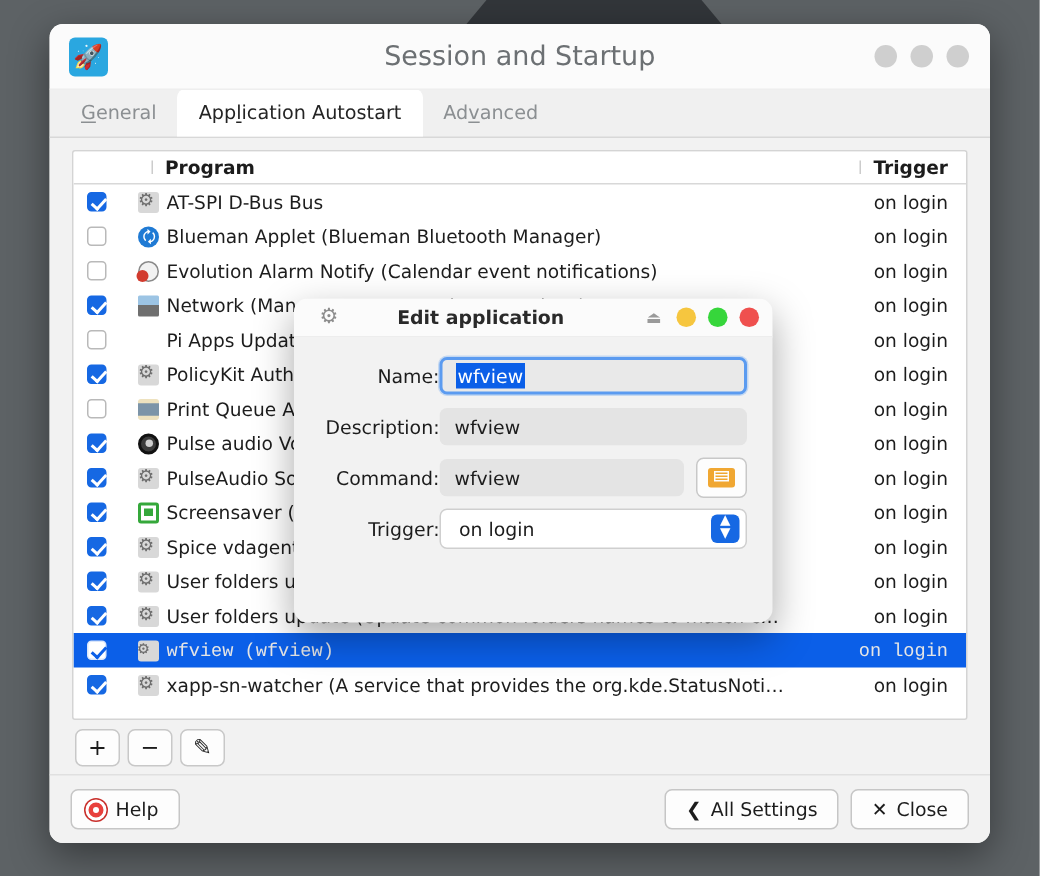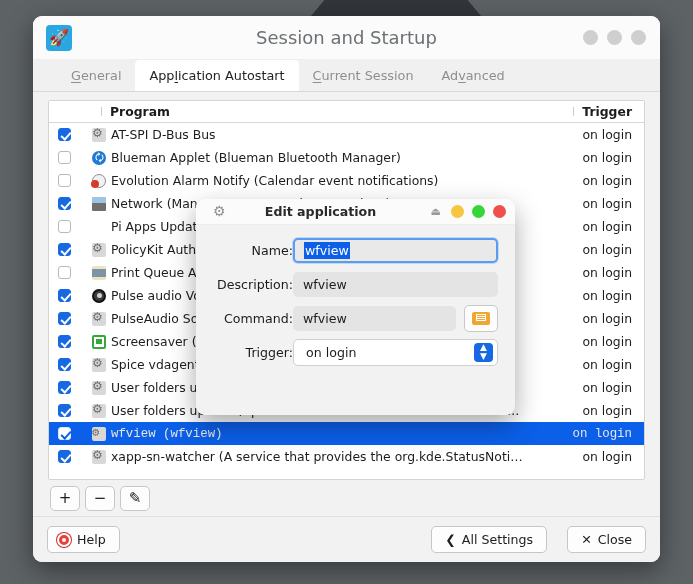--- a/index.html
+++ b/index.html
@@ -40,21 +40,21 @@
   }
   #win-title{
     width:100%;text-align:center;font-size:18px;color:#6c7073;
   }
   .winbtns{position:absolute;right:14px;top:14px;display:flex;gap:9px;}
   .winbtns i{width:15px;height:15px;border-radius:50%;background:#cfcfcf;display:block;}
 
   
   #tabs{
     height:32px;flex:0 0 32px;background:#f0f0f0;border-bottom:1px solid #d8d8d8;
-    display:flex;align-items:flex-end;padding-left:24px;
+    display:flex;align-items:flex-end;padding-left:7px;
   }
   .tab{
     height:32px;padding:0 14px;display:flex;align-items:center;
     font-size:12.8px;color:#8b8f92;border-radius:6px 6px 0 0;white-space:nowrap;
   }
   .tab.active{background:#ffffff;color:#242424;}
   .mn{text-decoration:underline;text-underline-offset:2px;}
 
   
   #content{flex:1 1 auto;background:#f2f2f2;padding:8px 15px 0 15px;display:flex;flex-direction:column;}
@@ -116,21 +116,21 @@
     padding:0 0 0 2px;
   }
   .tbtn{
     width:30px;height:25px;background:#fdfdfd;border:1px solid #c8c8c8;border-radius:5px;
     display:flex;align-items:center;justify-content:center;font-size:15px;color:#1c1c1c;
   }
 
   
   #bottombar{
     flex:0 0 46px;height:46px;background:#f2f2f2;border-top:1px solid #e0e0e0;
-    display:flex;align-items:center;padding:0 14px;gap:20px;
+    display:flex;align-items:center;padding:0 14px;gap:8px;
   }
   .bbtn{
     height:27px;background:#fdfdfd;border:1px solid #c6c6c6;border-radius:5px;
     display:flex;align-items:center;gap:6px;padding:0 13px;font-size:12.6px;color:#1c1c1c;
     white-space:nowrap;
   }
   .bbtn.help{padding-left:9px;}
   .spacer{flex:1 1 auto;}
   .lifering{
     width:14px;height:14px;border-radius:50%;background:#e8403c;
@@ -208,23 +208,20 @@
       <i></i>
     </div>
   </div>
 
   <div id="tabs">
     <div class="tab">
         <span><span class="mn">G</span>eneral</span>
       </div>
     <div class="tab active">
         <span>App<span class="mn">l</span>ication Autostart</span>
-      </div>
-    <div class="tab">
-        <span><span class="mn">C</span>urrent Session</span>
       </div>
     <div class="tab">
         <span>Ad<span class="mn">v</span>anced</span>
       </div>
   </div>
 
   <div id="content">
 
     <div id="listbox">
       <div id="listhead">

